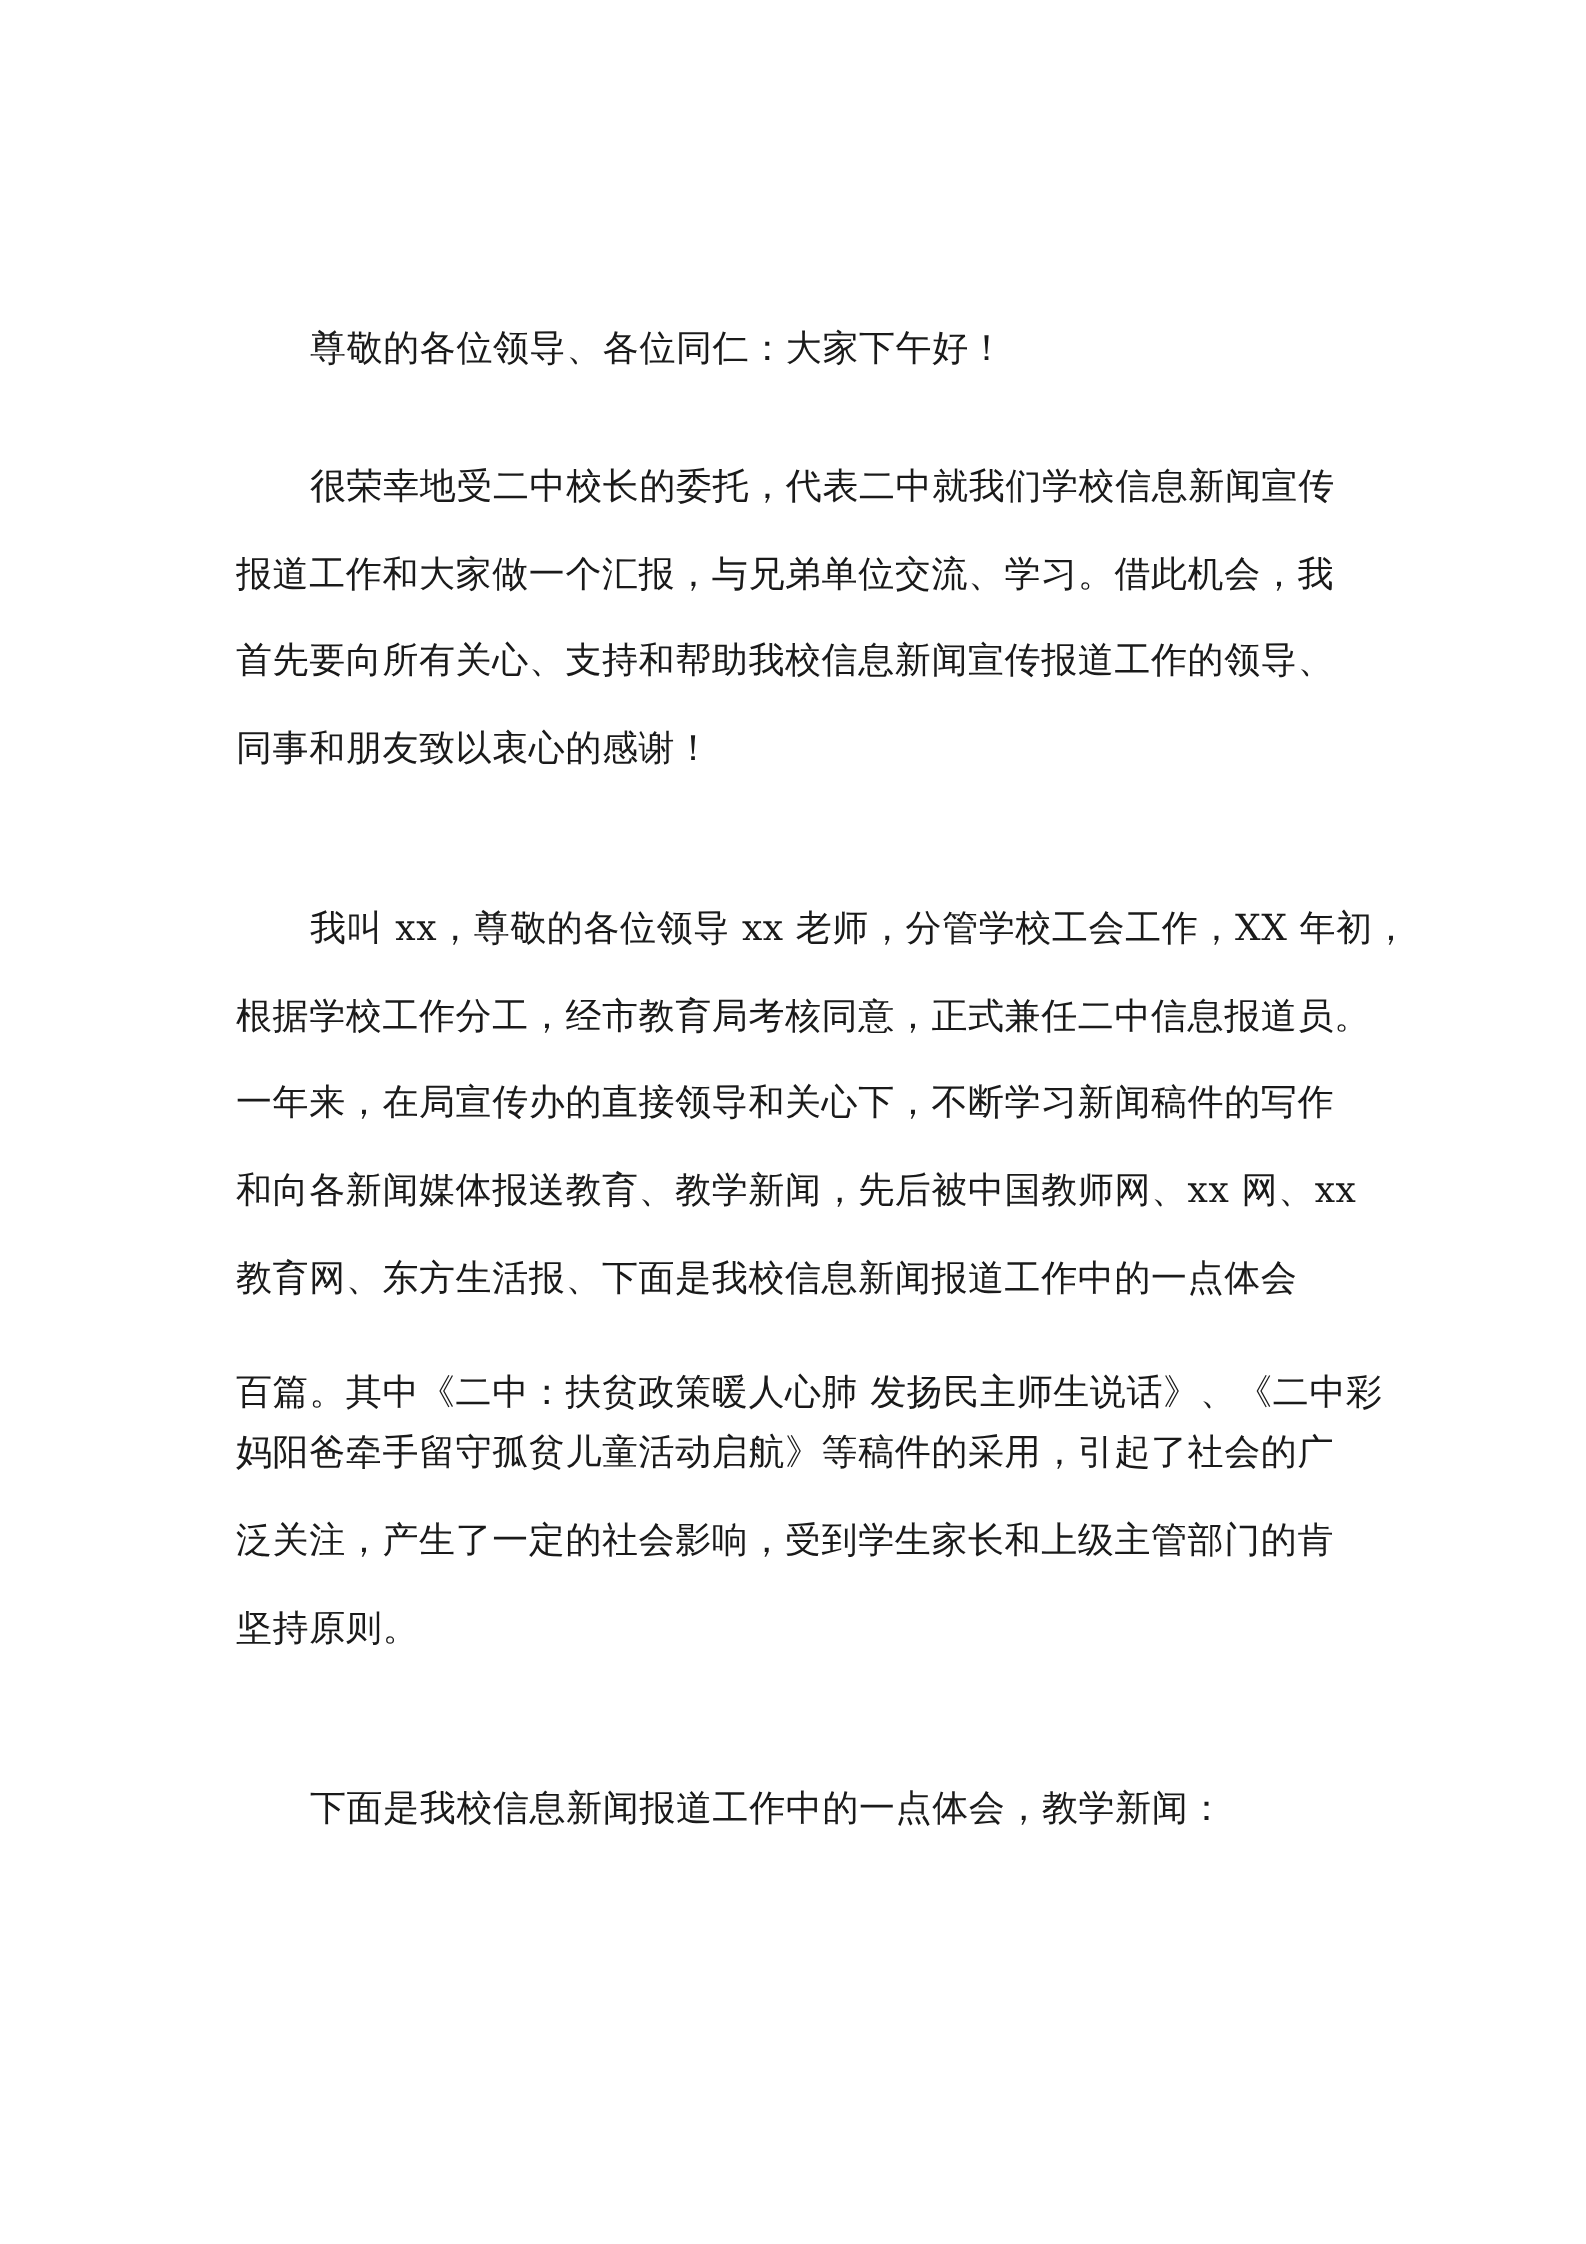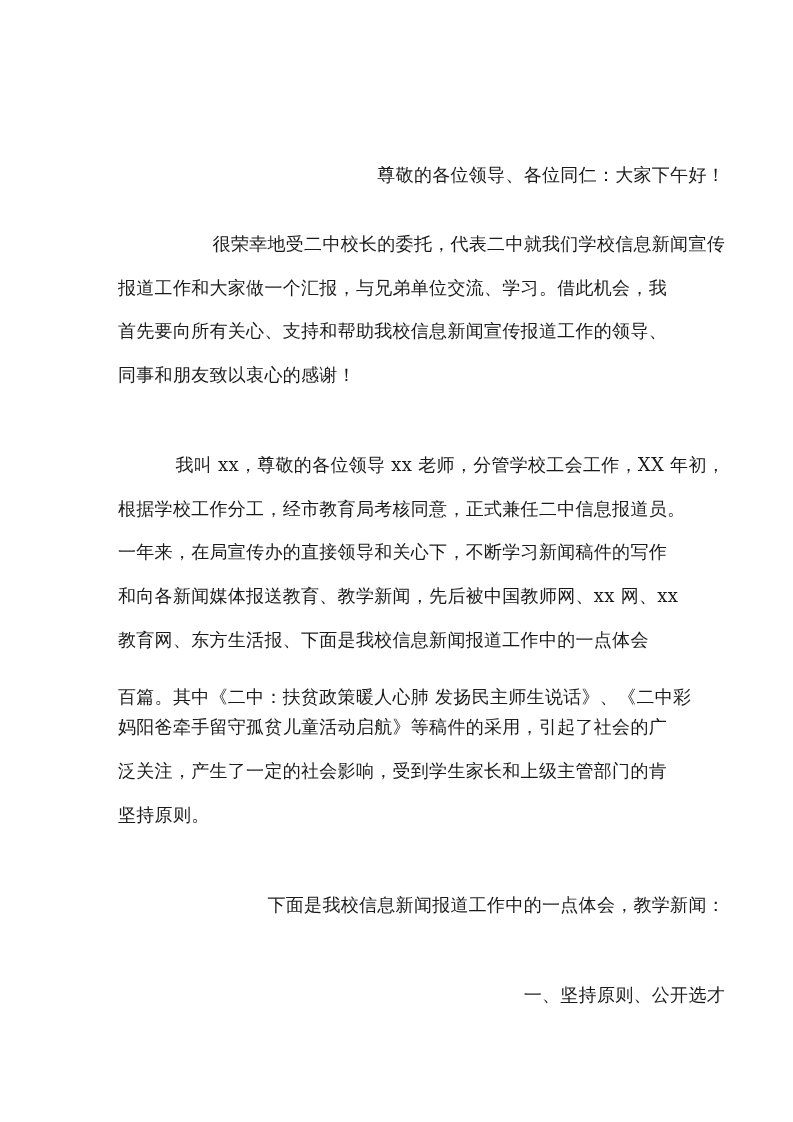--- a/index.html
+++ b/index.html
@@ -1,21 +1,21 @@
 <!DOCTYPE html>
 <html><head>
 <meta charset="utf-8">
 <style>
   html, body { margin: 0; padding: 0; background: #ffffff; }
   body { width: 793px; height: 1122px; position: relative; overflow: hidden;
          font-family: "DejaVu Serif", "Liberation Serif", serif; color: #1a1a1a; }
   .page { position: absolute; left: 0; top: 0; width: 793px; height: 1122px; background: #fff; }
   .line { position: absolute; left: 118px; width: 570px; font-size: 18px; line-height: 22px;
           white-space: nowrap; letter-spacing: 0.3px; }
-  .indent { left: 155px; text-align: right; }
+  .indent { left: 155px; }
 </style>
 </head>
 <body>
 
 <div class="page">
   <div class="line indent" style="top:164px">尊敬的各位领导、各位同仁：大家下午好！</div>
 
   <div>
     <div class="line indent" style="top:233px">很荣幸地受二中校长的委托，代表二中就我们学校信息新闻宣传</div>
     <div class="line" style="top:277px">报道工作和大家做一个汇报，与兄弟单位交流、学习。借此机会，我</div>
@@ -32,14 +32,13 @@
     <div class="line" style="top:686px">百篇。其中《二中：扶贫政策暖人心肺 发扬民主师生说话》、《二中彩</div>
     <div class="line" style="top:716px">妈阳爸牵手留守孤贫儿童活动启航》等稿件的采用，引起了社会的广</div>
     <div class="line" style="top:760px">泛关注，产生了一定的社会影响，受到学生家长和上级主管部门的肯</div>
     <div class="line" style="top:804px">坚持原则。</div>
   </div>
 
   <div>
     <div class="line indent" style="top:894px">下面是我校信息新闻报道工作中的一点体会，教学新闻：</div>
   </div>
 
-  <div class="line indent" style="top:984px">一、坚持原则、公开选才</div>
 </div>
 
 </body></html>

